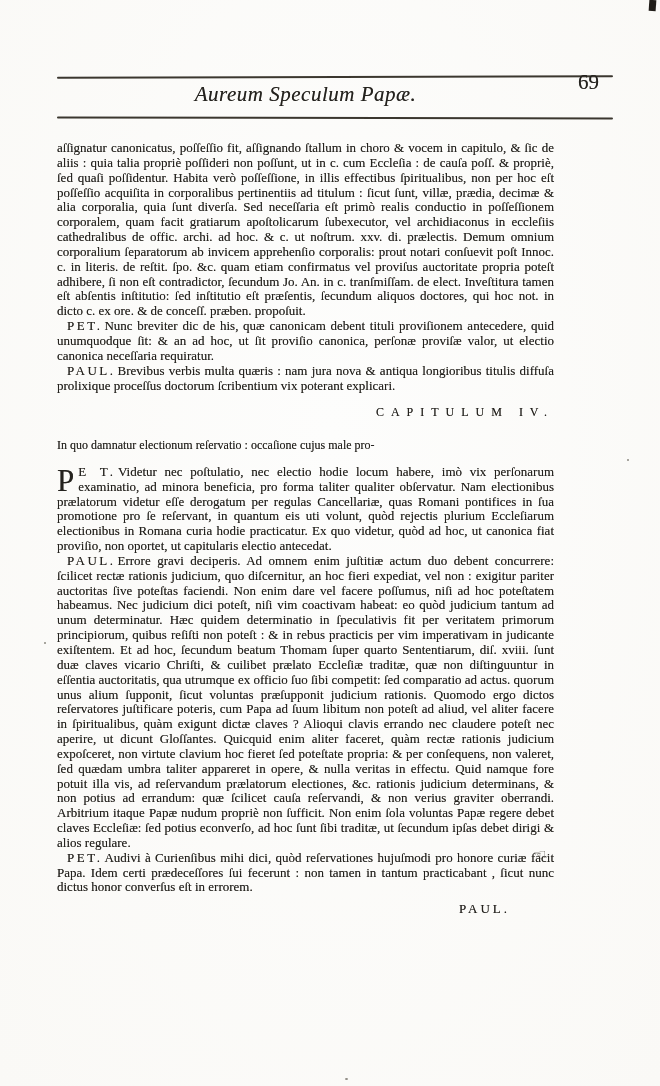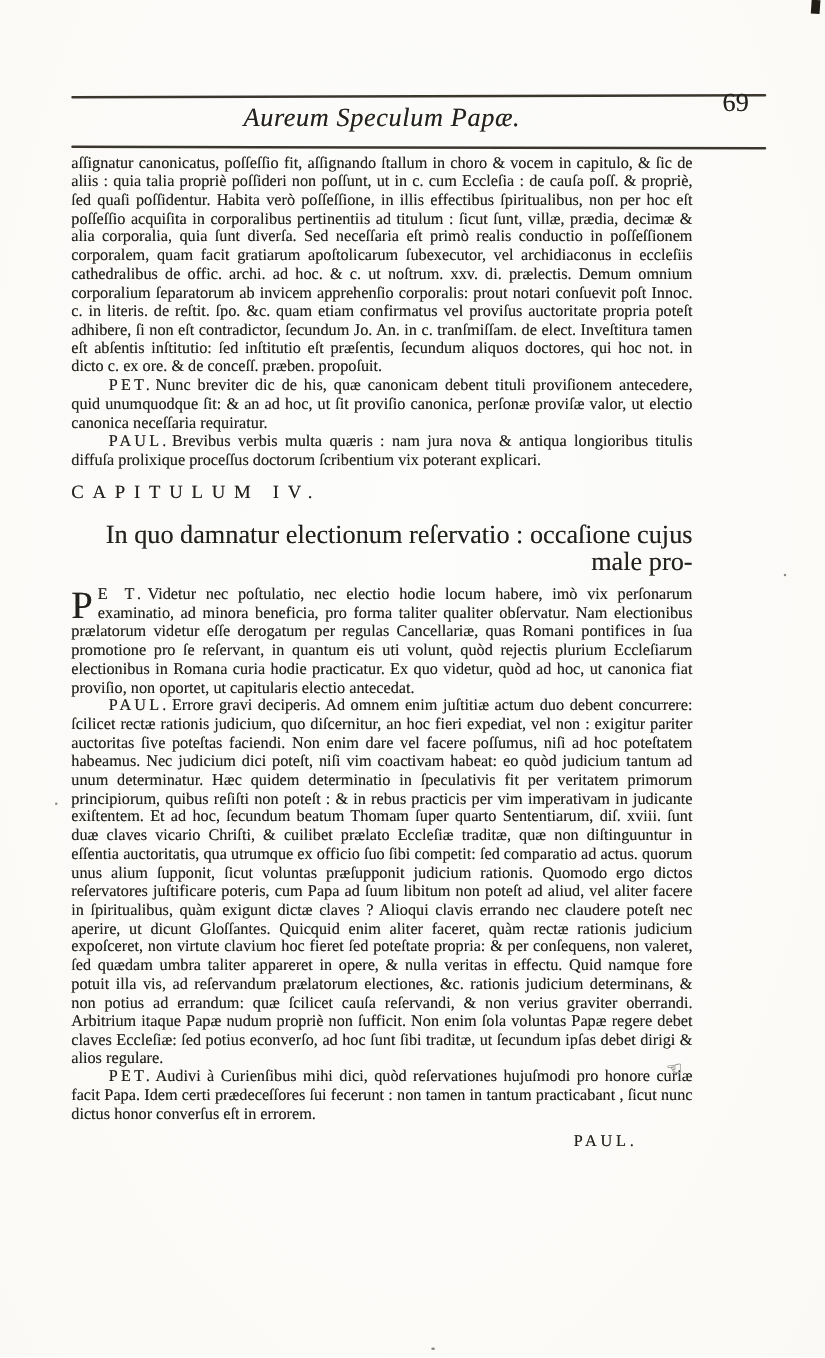--- a/index.html
+++ b/index.html
@@ -14,29 +14,29 @@
     text-shadow:0 0 0.5px rgba(45,42,36,0.55);
   }
   .corner-mark { position:absolute; left:649px; top:0; width:7px; height:11px; background:#201d19; transform:rotate(4deg); }
   .rule { position:absolute; left:57px; width:556px; height:2px; background:#3b372f; border-radius:1px; }
   .rule-top { top:76px; transform:rotate(-0.15deg); }
   .rule-mid { top:117px; transform:rotate(0.12deg); }
   .head-title-wrap { position:absolute; left:57px; top:82px; width:497px; text-align:center; }
   .head-title { font-style:italic; font-size:21px; letter-spacing:0.5px; }
   .page-num { position:absolute; left:578px; top:70px; font-size:21px; }
   .text-block {
-    position:absolute; left:57px; top:123px; width:497px;
+    position:absolute; left:57px; top:141px; width:497px;
     font-size:13px; line-height:14.85px; text-align:justify;
   }
   .para { margin:0; text-indent:10px; }
   .para.flush { text-indent:0; }
-  .speaker { letter-spacing:2.5px; padding-right:2px;margin-left:20px; }
-  .chapter-head { margin:10px 0 0; text-align:left; font-size:15px; font-weight:normal;
+  .speaker { letter-spacing:2.5px; padding-right:2px; }
+  .chapter-head { margin:10px 0 0; text-align:right; font-size:12px; font-weight:normal;
                   letter-spacing:7px; line-height:18px; text-indent:0; }
-  .chapter-sub { margin:14px 0 0; text-align:right; font-size:21px; line-height:21.5px; text-indent:0; }
+  .chapter-sub { margin:14px 0 0; text-align:left; font-size:12px; line-height:21.5px; text-indent:0; }
   .dropcap-para { margin-top:8px; text-indent:0; }
   .dropcap { float:left; font-size:31px; line-height:25px; padding:3px 4px 0 0; }
   .speaker-rest { letter-spacing:3px; padding-right:2px; }
   .catchword-row { margin-top:7px; text-align:right; padding-right:44px; text-indent:0; }
   .catchword { letter-spacing:3px; }
   .manicule {
     position:absolute; left:533px; top:846px;
     font-family:"DejaVu Sans",sans-serif; font-size:15px; color:#46423a;
     transform:rotate(-7deg); text-shadow:none;
   }

